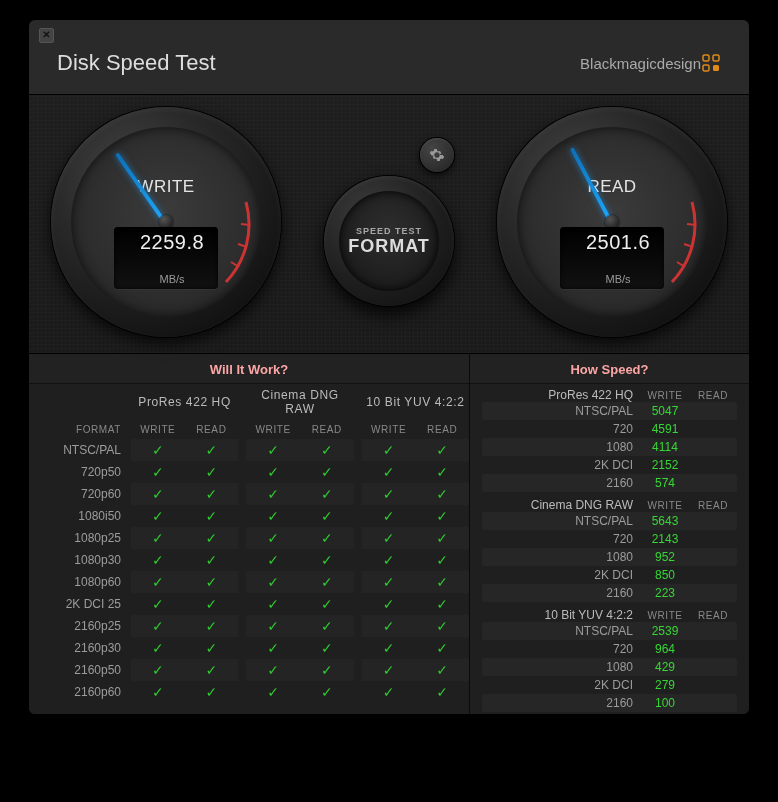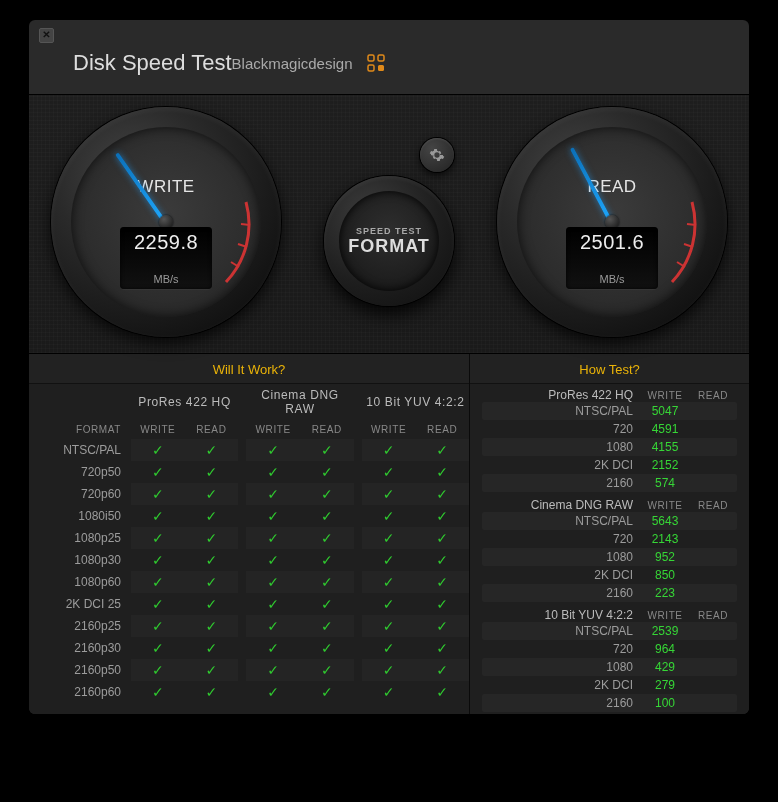--- a/index.html
+++ b/index.html
@@ -31,32 +31,33 @@
     color: #111;
     font-size: 10px;
     line-height: 12px;
     text-align: center;
     font-weight: bold;
     cursor: pointer;
     border: 1px solid #555;
   }
   .header {
     display: flex;
+    justify-content: space-between;
     align-items: center;
-    padding: 30px 28px 18px 44px;
+    padding: 30px 28px 18px 28px;
   }
   .title {
     color: #ddd;
     font-size: 22px;
     font-weight: 300;
   }
   .brand {
     display: flex;
     align-items: center;
-    gap: 14px;
+    gap: 0;
   }
   .brand-text {
     color: #aaa;
     font-size: 15px;
     font-weight: 300;
   }
   .brand-icon svg { display:block; }
 
   
   .gauges-area {
@@ -126,21 +127,21 @@
   }
   .readout {
     position:absolute;
     bottom:28px;
     left:50%;
     transform:translateX(-50%);
     width:92px;
     text-align:center;
     background: linear-gradient(#000,#111);
     border-radius:4px;
-    padding:4px 0 4px 0;
+    padding:4px 0 4px 12px;
     box-shadow: inset 0 0 4px rgba(0,0,0,0.9), 0 1px 0 rgba(255,255,255,0.04);
   }
   .readout-val {
     color:#eee;
     font-size:20px;
     font-weight:500;
     letter-spacing:0.5px;
   }
   .readout-unit {
     color:#9a9a9a;
@@ -207,23 +208,23 @@
   }
   .panel-left {
     width: 440px;
     border-right:1px solid #0a0a0a;
   }
   .panel-right {
     flex:1;
   }
   .panel-title {
     text-align:center;
-    color:#eab308;
+    color:#fca5a5;
     font-size:13px;
-    font-weight:400;
+    font-weight:700;
     padding:8px 0 6px 0;
     background:#222;
     border-bottom:1px solid #111;
   }
 
   
   .wiw {
     width:100%;
     border-collapse:collapse;
     font-size:12px;
@@ -528,41 +529,41 @@
               <td class="cell"><span class="check">✓</span></td>
               <td class="cell"><span class="check">✓</span></td>
               <td class="spacer"></td>
               <td class="cell"><span class="check">✓</span></td>
               <td class="cell"><span class="check">✓</span></td>
             </tr>
           </tbody>
         </table>
     </div>
     <div class="panel-right">
-      <div class="panel-title">How Test?</div>
+      <div class="panel-title">How Speed?</div>
       <div id="hf-body">
           <div class="hf-section">
             <div class="hf-head">
               <div class="codec">ProRes 422 HQ</div>
               <div class="col">WRITE</div>
               <div class="col">READ</div>
             </div>
             <div class="hf-row stripe">
               <div class="fmt">NTSC/PAL</div>
               <div class="val">5047</div>
               <div class="val empty">.</div>
             </div>
             <div class="hf-row">
               <div class="fmt">720</div>
               <div class="val">4591</div>
               <div class="val empty">.</div>
             </div>
             <div class="hf-row stripe">
               <div class="fmt">1080</div>
-              <div class="val">4155</div>
+              <div class="val">4114</div>
               <div class="val empty">.</div>
             </div>
             <div class="hf-row">
               <div class="fmt">2K DCI</div>
               <div class="val">2152</div>
               <div class="val empty">.</div>
             </div>
             <div class="hf-row stripe">
               <div class="fmt">2160</div>
               <div class="val">574</div>

